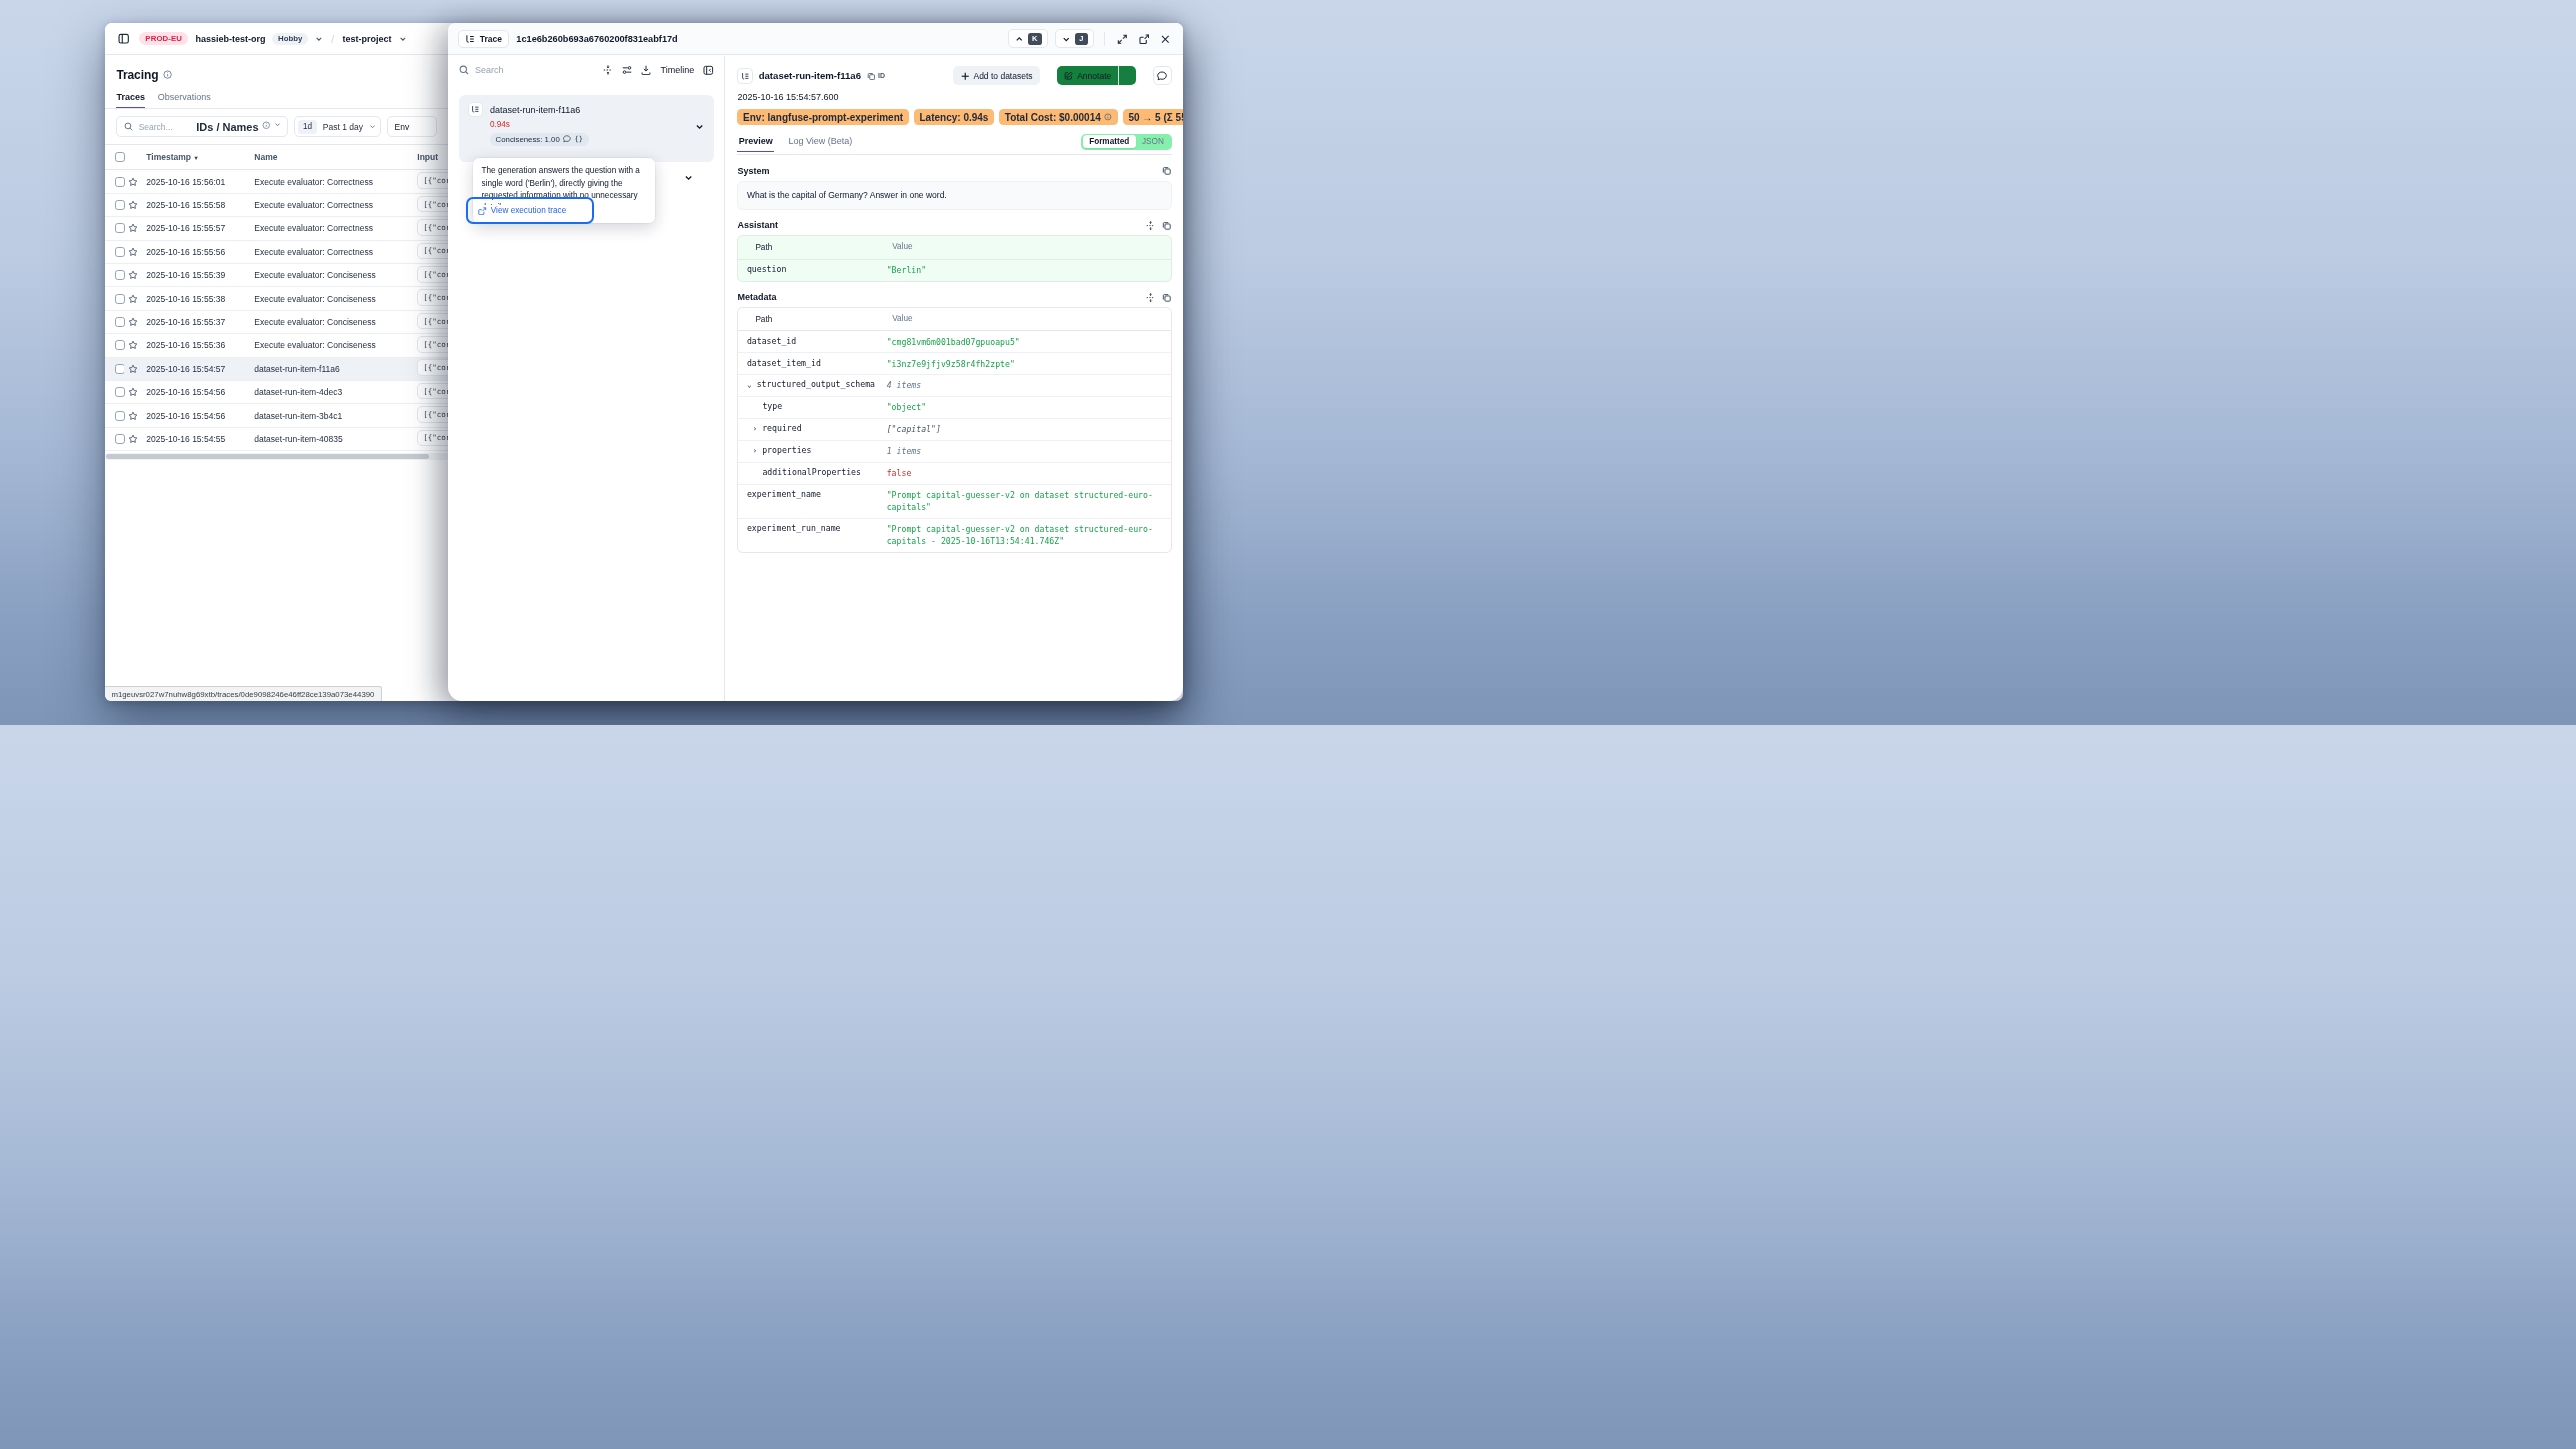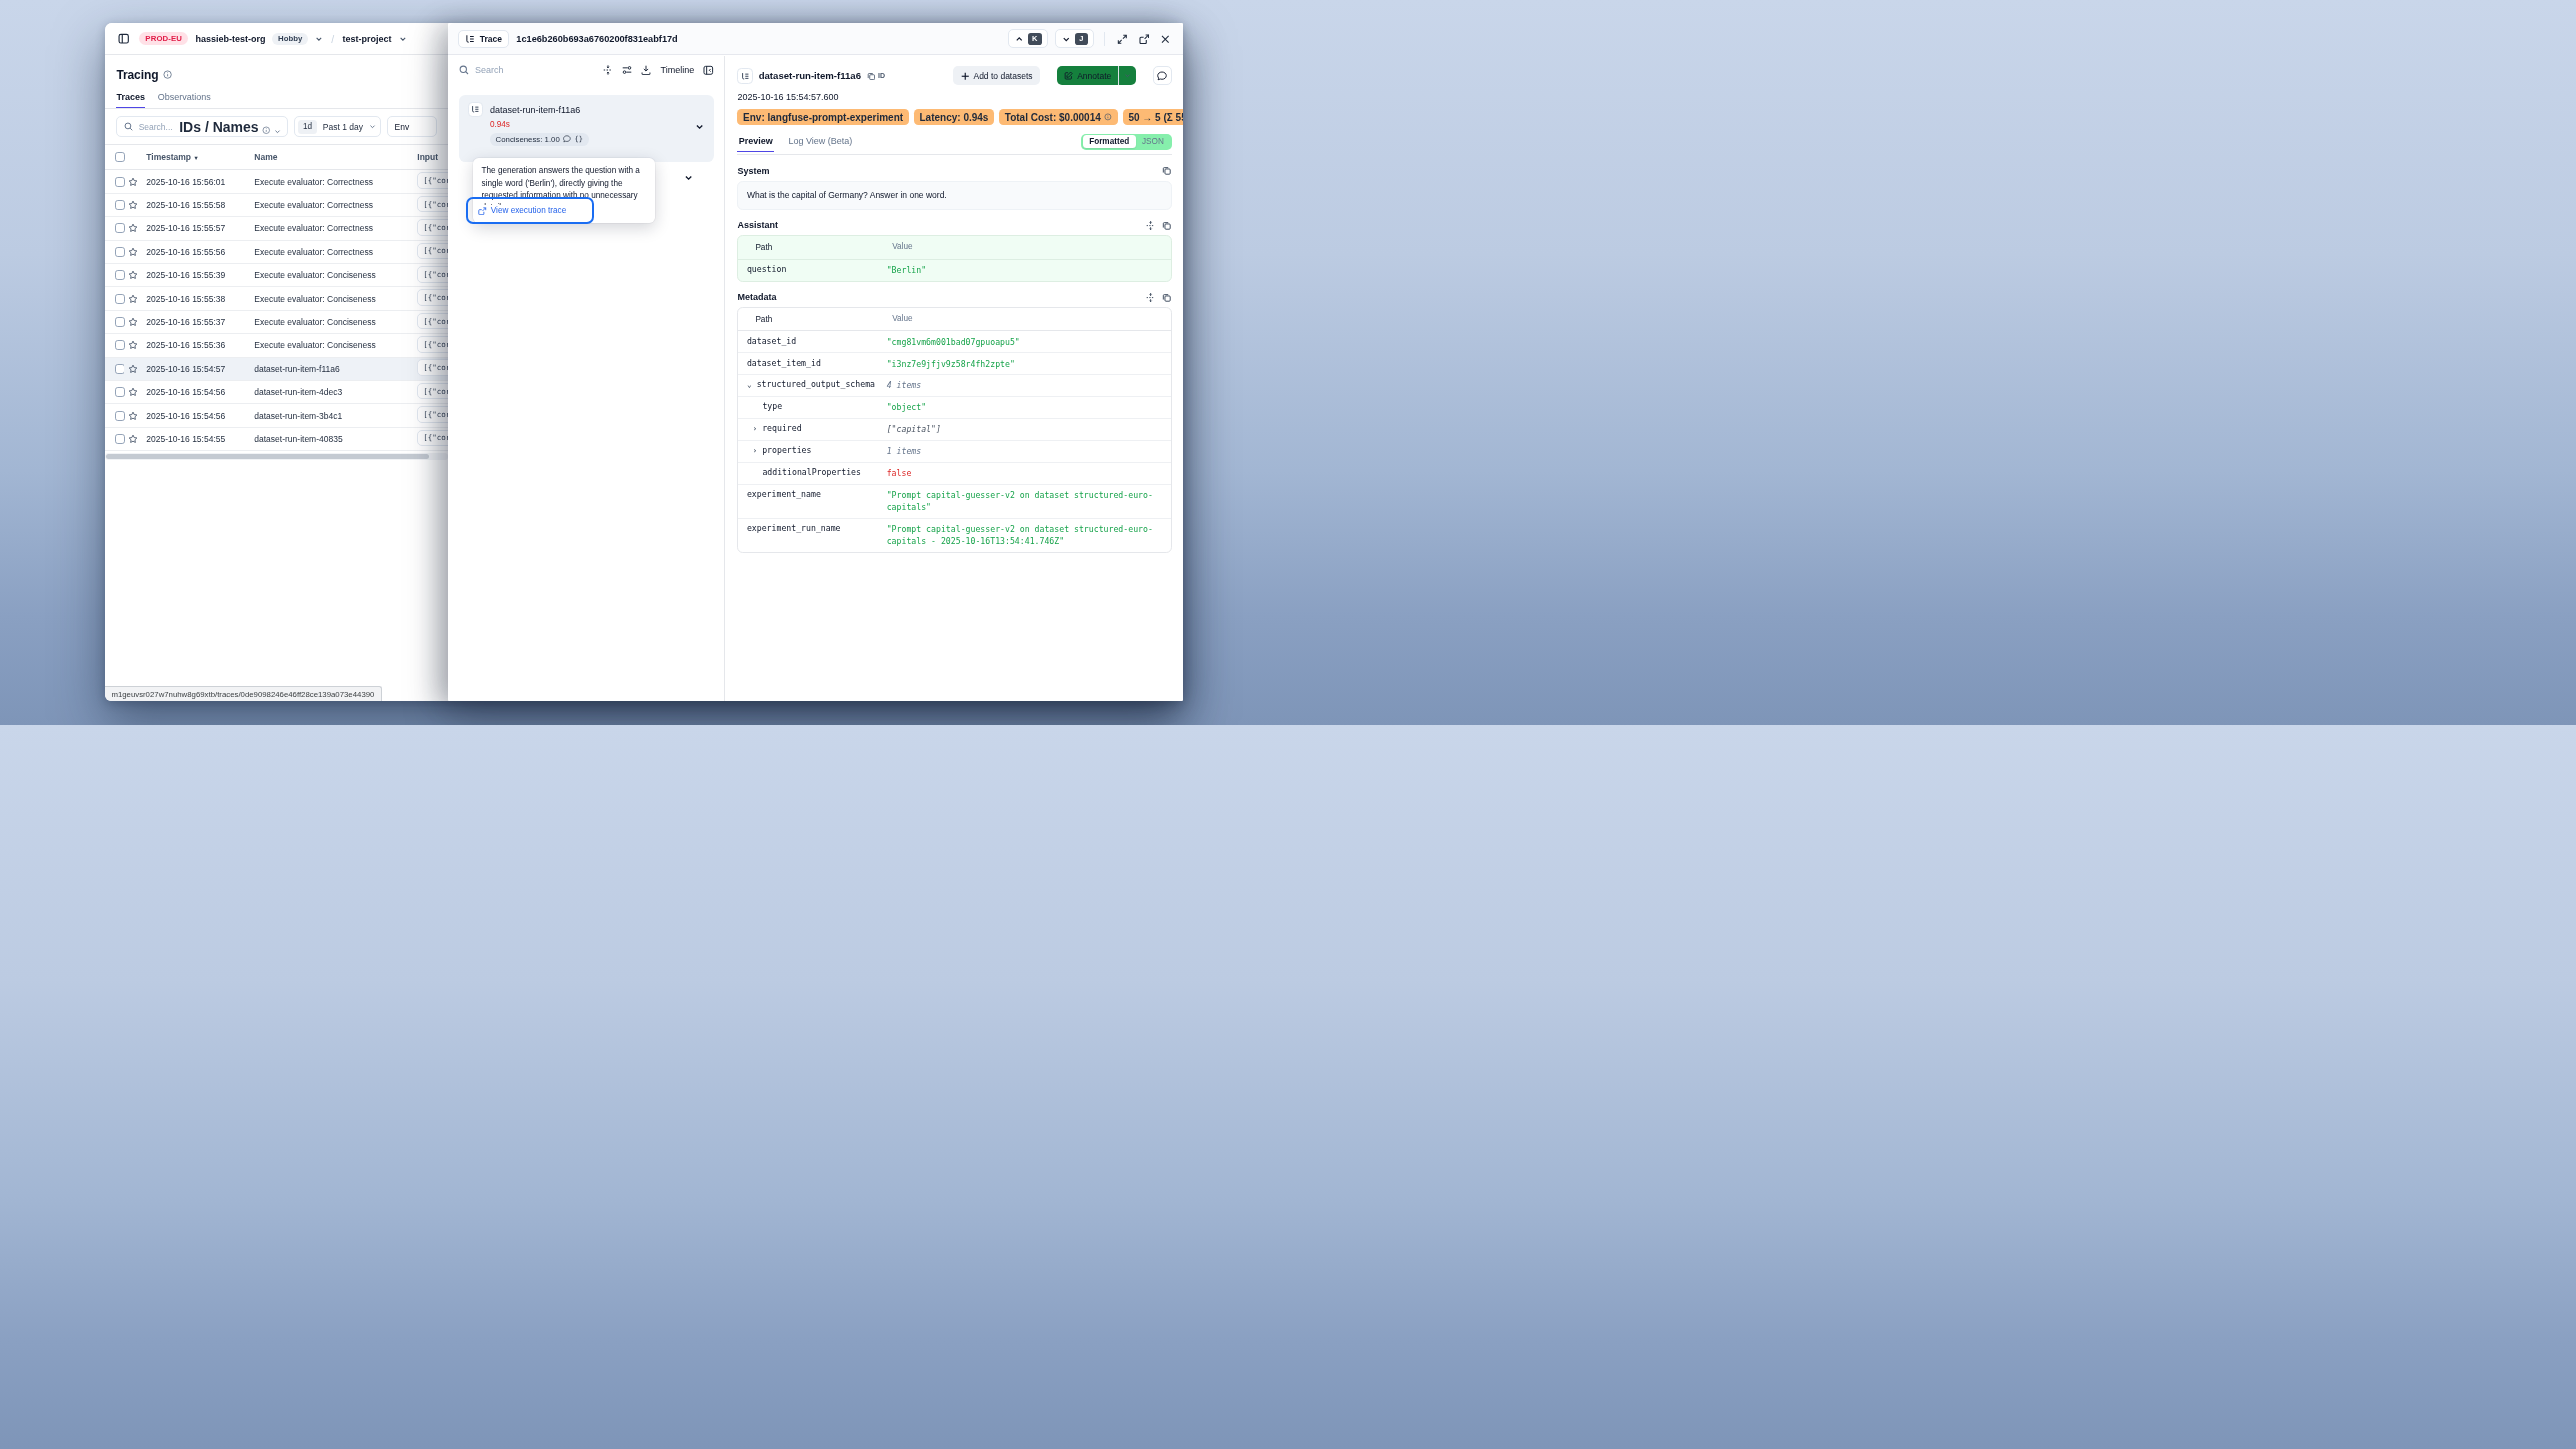--- a/index.html
+++ b/index.html
@@ -33,21 +33,21 @@
   .left-panel{ position:absolute; top:33px; left:0; width:343px; bottom:0; overflow:hidden; }
   .page-head{ display:flex; align-items:center; gap:5px; padding:11.4px 11.4px 0 11.4px;}
   .page-title{ font-size:12px; font-weight:700; letter-spacing:-0.1px;}
   .info-ico{ color:#64748b; }
   .tabs{ display:flex; gap:12.8px; padding:10px 11.4px 0 11.4px; border-bottom:0.7px solid #e5e7eb;}
   .tab{ font-size:9px; color:#64748b; padding-bottom:5.7px; border-bottom:1.8px solid transparent; cursor:pointer;}
   .tab.active{ color:#0f172a; font-weight:600; border-bottom-color:#4f46e5;}
   .filters{ display:flex; gap:5.7px; padding:7px 11.4px; align-items:center; white-space:nowrap;}
   .search-box{ display:flex; align-items:center; gap:5.7px; border:0.7px solid #e2e8f0; border-radius:5px; height:21px; padding:0 6.4px; width:182px; background:#fff;}
   .search-ph{ color:#94a3b8; font-size:8.5px; flex:1;}
-  .scope{ font-size:14px; font-weight:600; color:#1e293b; display:flex; align-items:flex-end; gap:3.5px;}
+  .scope{ font-size:11px; font-weight:600; color:#1e293b; display:flex; align-items:flex-start; gap:3.5px;}
   .range-box{ display:flex; align-items:center; gap:5.7px; border:0.7px solid #e2e8f0; border-radius:5px; height:21px; padding:0 4.3px 0 2.8px; background:#fff;}
   .range-short{ background:#eef1f5; border-radius:3.5px; font-size:8.2px; padding:2.1px 5px; color:#1e293b;}
   .range-label{ font-size:8.5px; color:#1e293b;}
   .env-box{ display:flex; align-items:center; border:0.7px solid #e2e8f0; border-radius:5px; height:21px; padding:0 7px; font-size:8.5px; background:#fff; min-width:50px;}
 
   table.traces{ border-collapse:collapse; width:440px; table-layout:fixed; }
   .traces th{ font-size:8.5px; color:#475569; font-weight:600; text-align:left; padding:7px 4.3px; border-top:0.7px solid #e5e7eb; border-bottom:0.7px solid #e5e7eb;}
   .traces td{ font-size:8.5px; color:#1e293b; padding:0 4.3px; height:23.4px; border-bottom:0.7px solid #eceef1;}
   .traces tr.selected td{ background:#eef2f7;}
   .col-check{ width:18.5px; padding-left:10px !important;}
@@ -61,21 +61,21 @@
   .hscroll{ margin-top:2.1px; height:6.4px; background:#f1f3f6; border-radius:3.5px; width:100%; position:relative;}
   .hscroll .thumb{ position:absolute; left:1.4px; top:0.7px; height:5px; width:94%; background:#c4cad2; border-radius:3.5px;}
 
   .url-preview{
     position:absolute; left:0; bottom:0; background:#f2f3f5; border:0.7px solid #cdd1d6; border-left:none; border-bottom:none;
     border-radius:0 2.8px 0 5.7px; font-size:7.8px; color:#3c4043; padding:2.8px 6.4px; max-width:334px; white-space:nowrap; overflow:hidden;
   }
 
   
   .drawer{
-    position:absolute; left:448px; top:23.4px; width:735px; height:678px; background:#fff; border-radius:1px;
+    position:absolute; left:448px; top:23.4px; width:735px; height:678px; background:#fff; border-radius:14px;
     box-shadow:-10px 0 24px rgba(15,23,42,.22), 0 17px 43px rgba(15,23,42,.35);
   }
   .drawer-header{
     height:32px; background:#fafbfd; border-bottom:0.7px solid #e6e8ee; border-radius:7px 7px 0 0;
     display:flex; align-items:center; padding:0 10px; gap:7px;
   }
   .trace-badge{ display:flex; align-items:center; gap:4.3px; background:#fff; border:0.7px solid #e2e8f0; border-radius:5px; padding:2.8px 6.4px; font-size:8.5px; font-weight:600; color:#0f172a;}
   .trace-id{ font-size:9.2px; font-weight:600; color:#0f172a;}
   .drawer-header .spacer{ flex:1;}
   .nav-btn{ display:flex; align-items:center; gap:4.3px; background:#fff; border:0.7px solid #e2e8f0; border-radius:5px; height:19px; padding:0 5.7px; cursor:pointer;}

